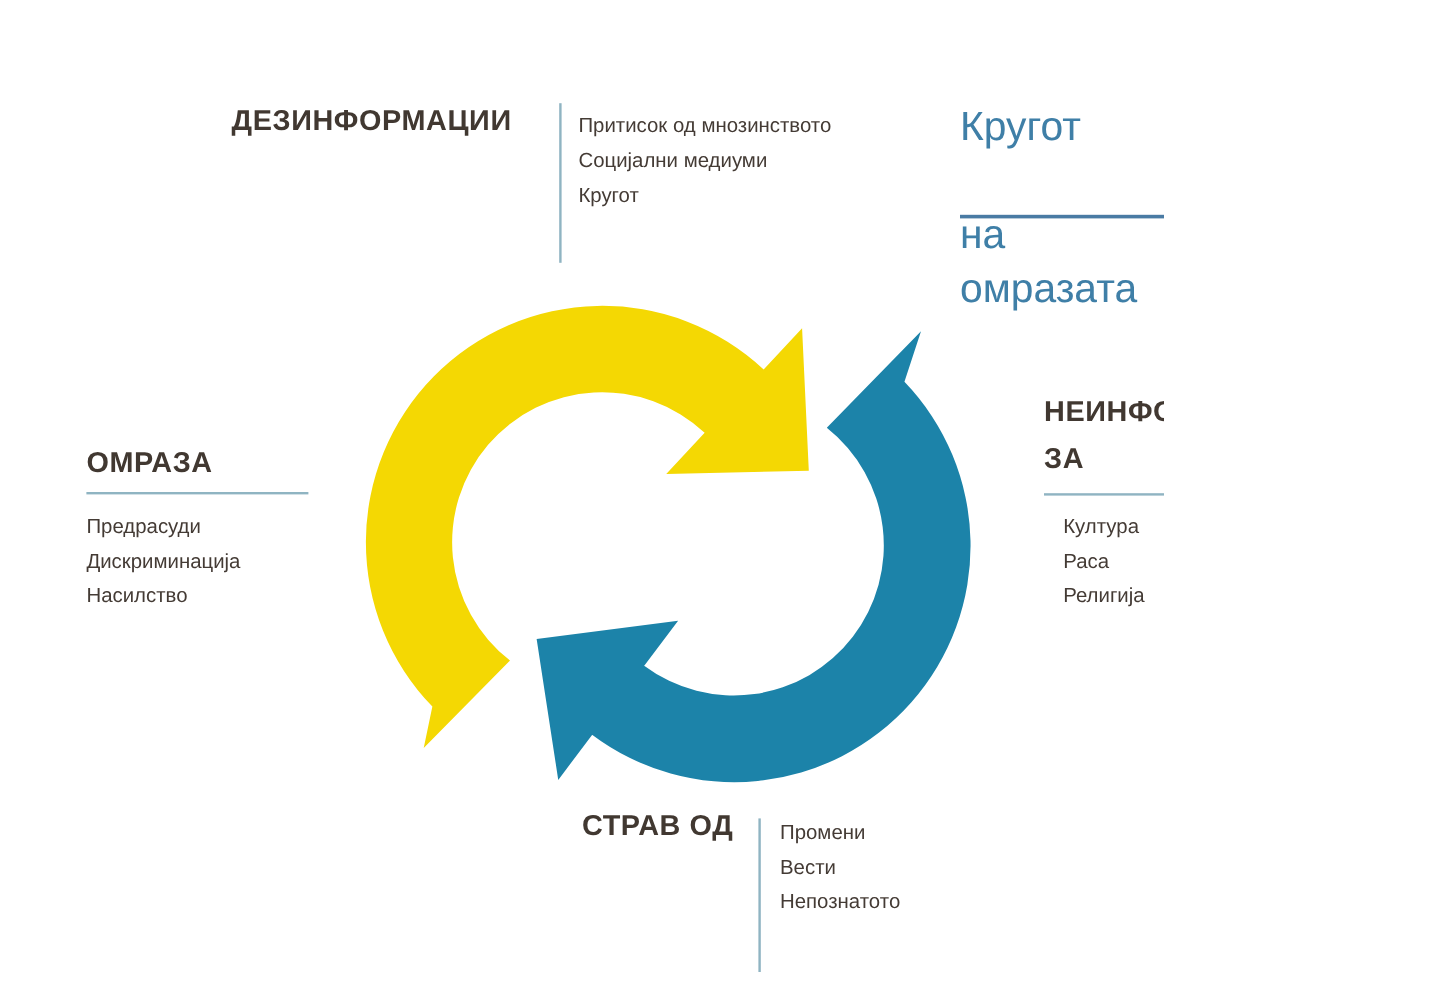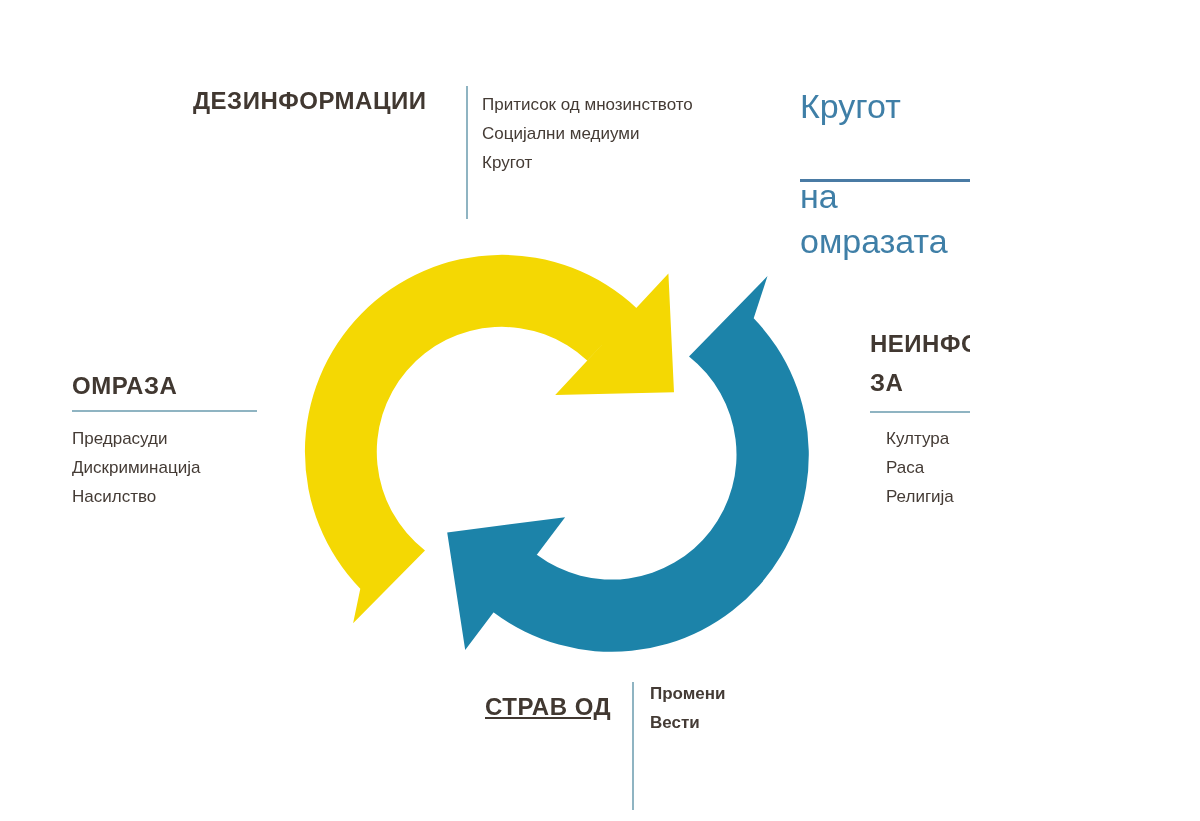--- a/index.html
+++ b/index.html
@@ -69,20 +69,21 @@
     </div>
 
   <div class="abs heading wrap" style="left:870px;top:324px;width:290px;">НЕИНФОРМИРАНОСТ ЗА</div>
   <div class="abs rule-h" style="left:870px;top:411px;width:263px;"></div>
   <div class="abs list" style="left:870px;top:424px;width:260px;margin-left:16px;">
       <div>Култура</div>
       <div>Раса</div>
       <div>Религија</div>
     </div>
 
-  <div class="abs heading" style="left:485px;top:693px;text-decoration:underline;">СТРАВ ОД</div>
+  <div class="abs heading" style="left:485px;top:675px;">СТРАВ ОД</div>
   <div class="abs rule-v" style="left:632px;top:682px;height:128px;"></div>
-  <div class="abs list" style="left:650px;top:679px;width:240px;font-weight:bold;">
+  <div class="abs list" style="left:650px;top:679px;width:240px;">
       <div>Промени</div>
       <div>Вести</div>
+      <div>Непознатото</div>
     </div>
 
 </div>
 
 </body></html>

